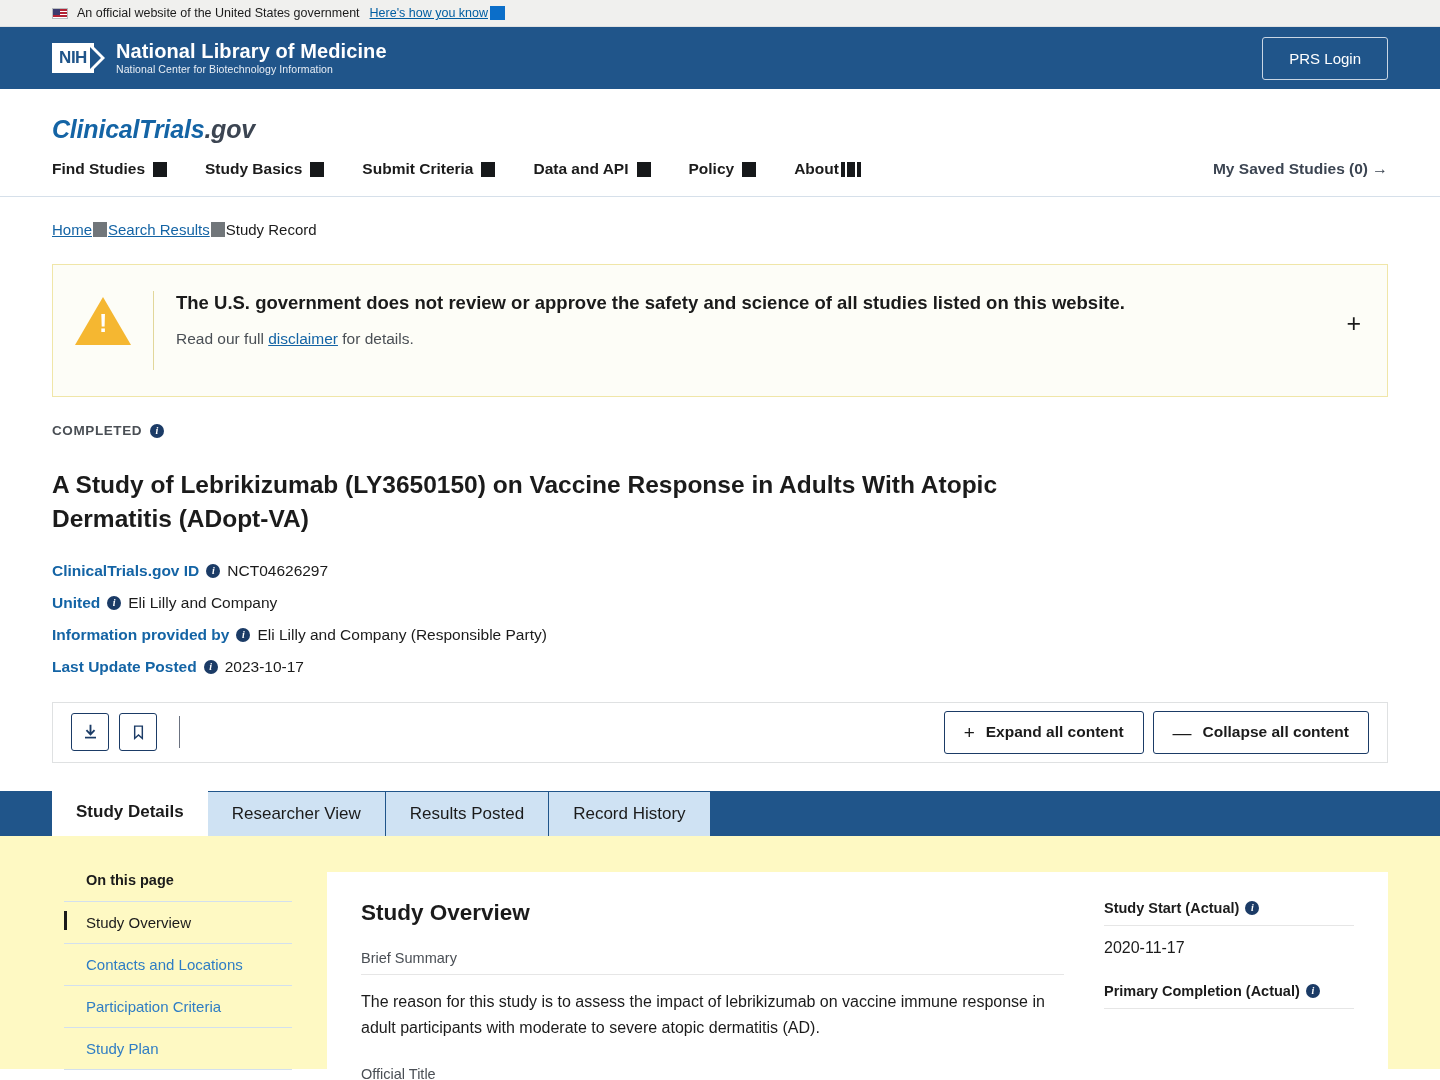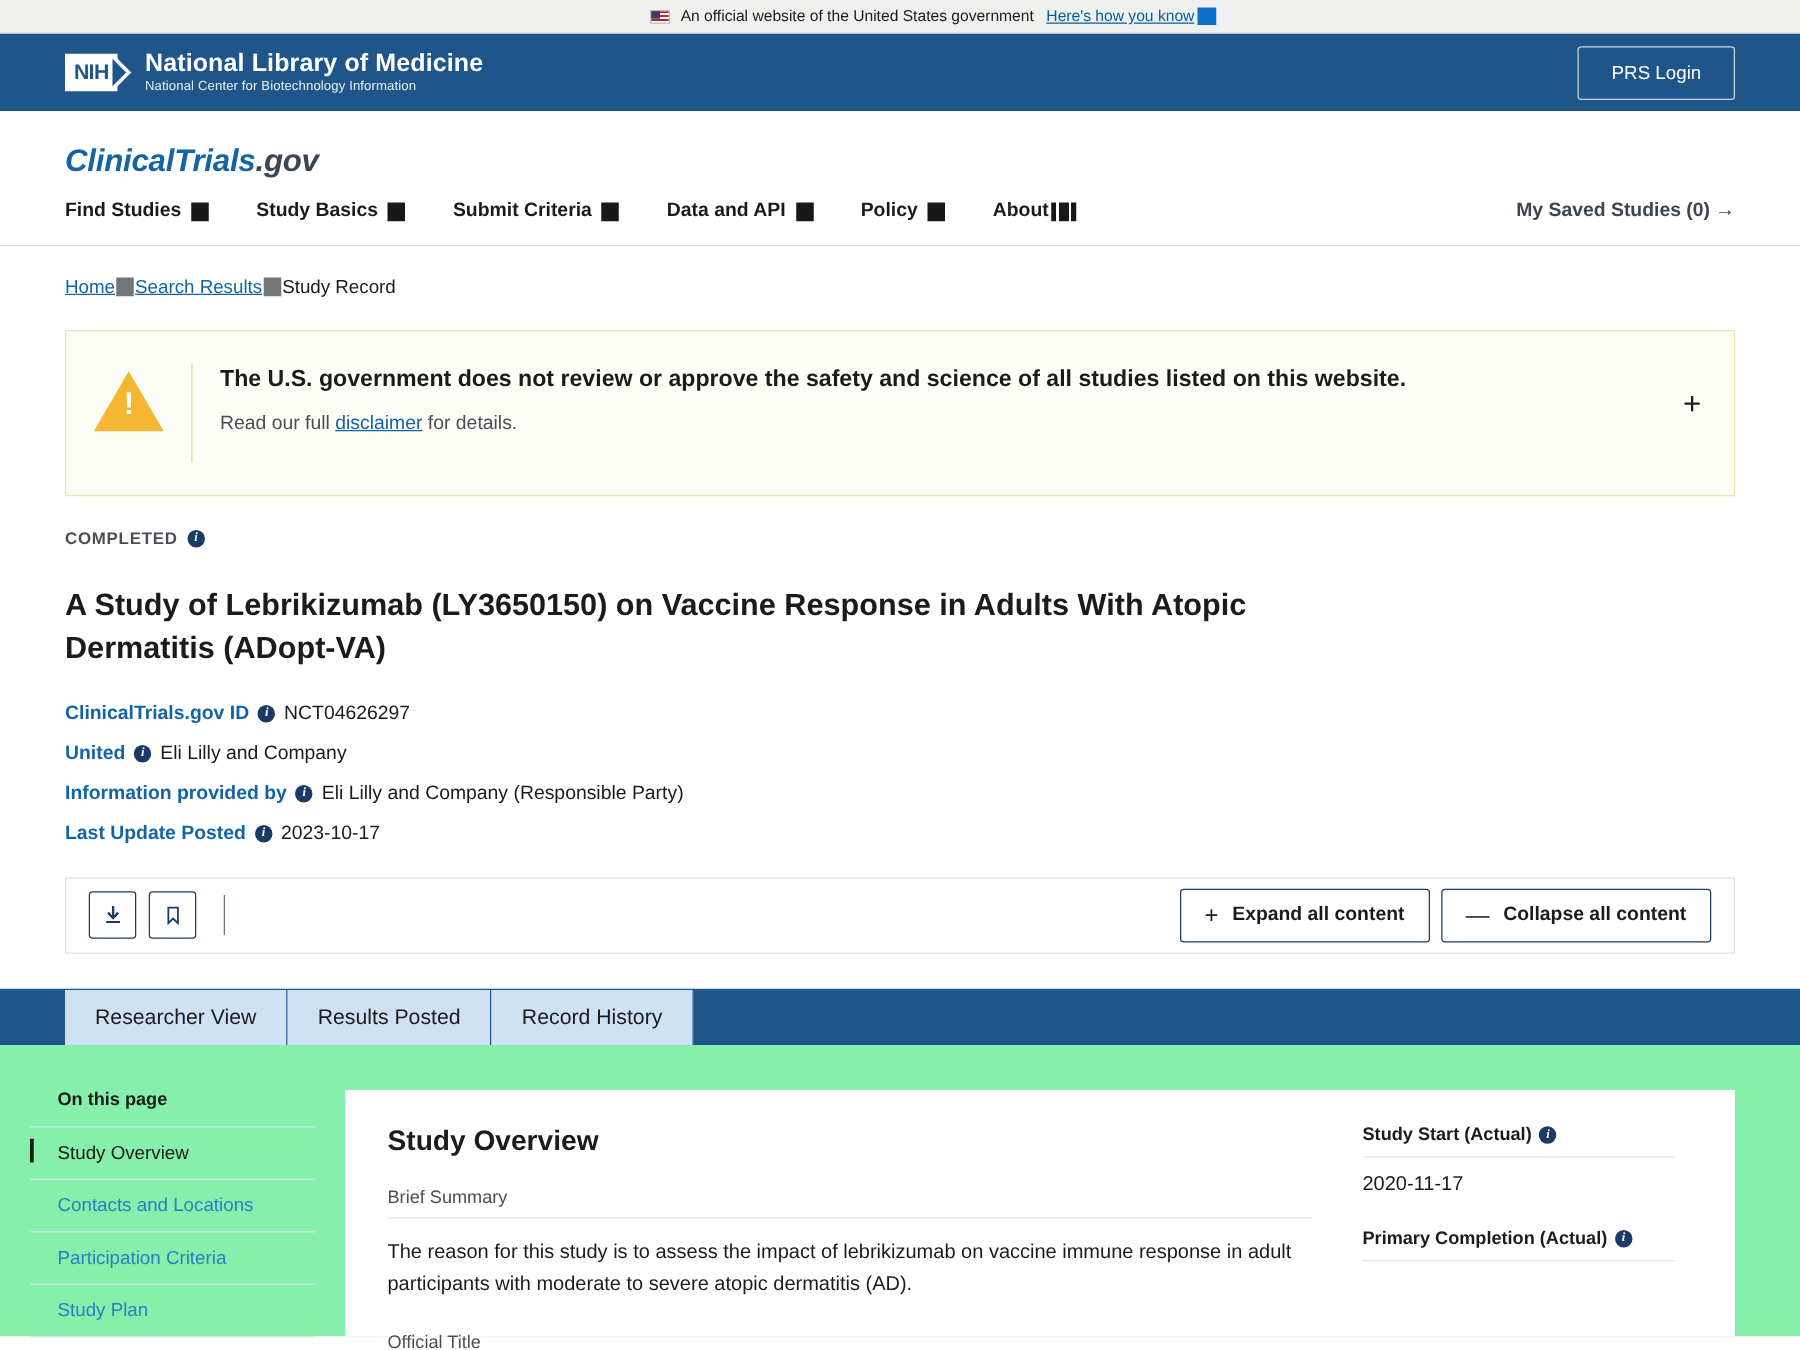--- a/index.html
+++ b/index.html
@@ -15,21 +15,20 @@
 
   
   .gov-banner {
     height: 27px;
     background: #f0f0ee;
     border-bottom: 1px solid #dfe1e2;
     display: flex; align-items: center;
     padding-left: 52px;
     font-size: 12.5px;
     color: #1b1b1b;
-    justify-content: center;
   }
   .flag-icon {
     width: 16px; height: 11px;
     margin-right: 9px;
     position: relative;
     display: inline-block;
     background:
       repeating-linear-gradient(to bottom,
         #b22234 0px, #b22234 1.55px,
         #ffffff 1.55px, #ffffff 3.1px);
@@ -368,25 +367,25 @@
   }
   .tab.active {
     background: #ffffff;
     font-weight: bold;
     height: 47px;
     border-right: none;
   }
 
   
   .page-body {
-    background: #86efac;
+    background: #fef9c3;
     height: 233px;
-    padding: 36px 52px 0 24px;
+    padding: 36px 52px 0 64px;
     display: flex;
-    gap: 24px;
+    gap: 35px;
   }
   .toc {
     width: 228px;
     flex: none;
     font-size: 15px;
   }
   .toc-heading {
     font-size: 14.5px;
     font-weight: bold;
     color: #1b1b1b;
@@ -590,20 +589,21 @@
       <span>Expand all content</span>
     </button>
     <button class="outline-btn">
       <span class="pm-glyph">—</span>
       <span>Collapse all content</span>
     </button>
   </div>
 </div>
 
 <div class="tab-strip">
+  <div class="tab active">Study Details</div>
   <div class="tab">Researcher View</div>
   <div class="tab">Results Posted</div>
   <div class="tab">Record History</div>
 </div>
 
 <div class="page-body">
   <div class="toc">
     <div class="toc-heading">On this page</div>
     <div class="toc-item active">Study Overview</div>
     <div class="toc-item">Contacts and Locations</div>

